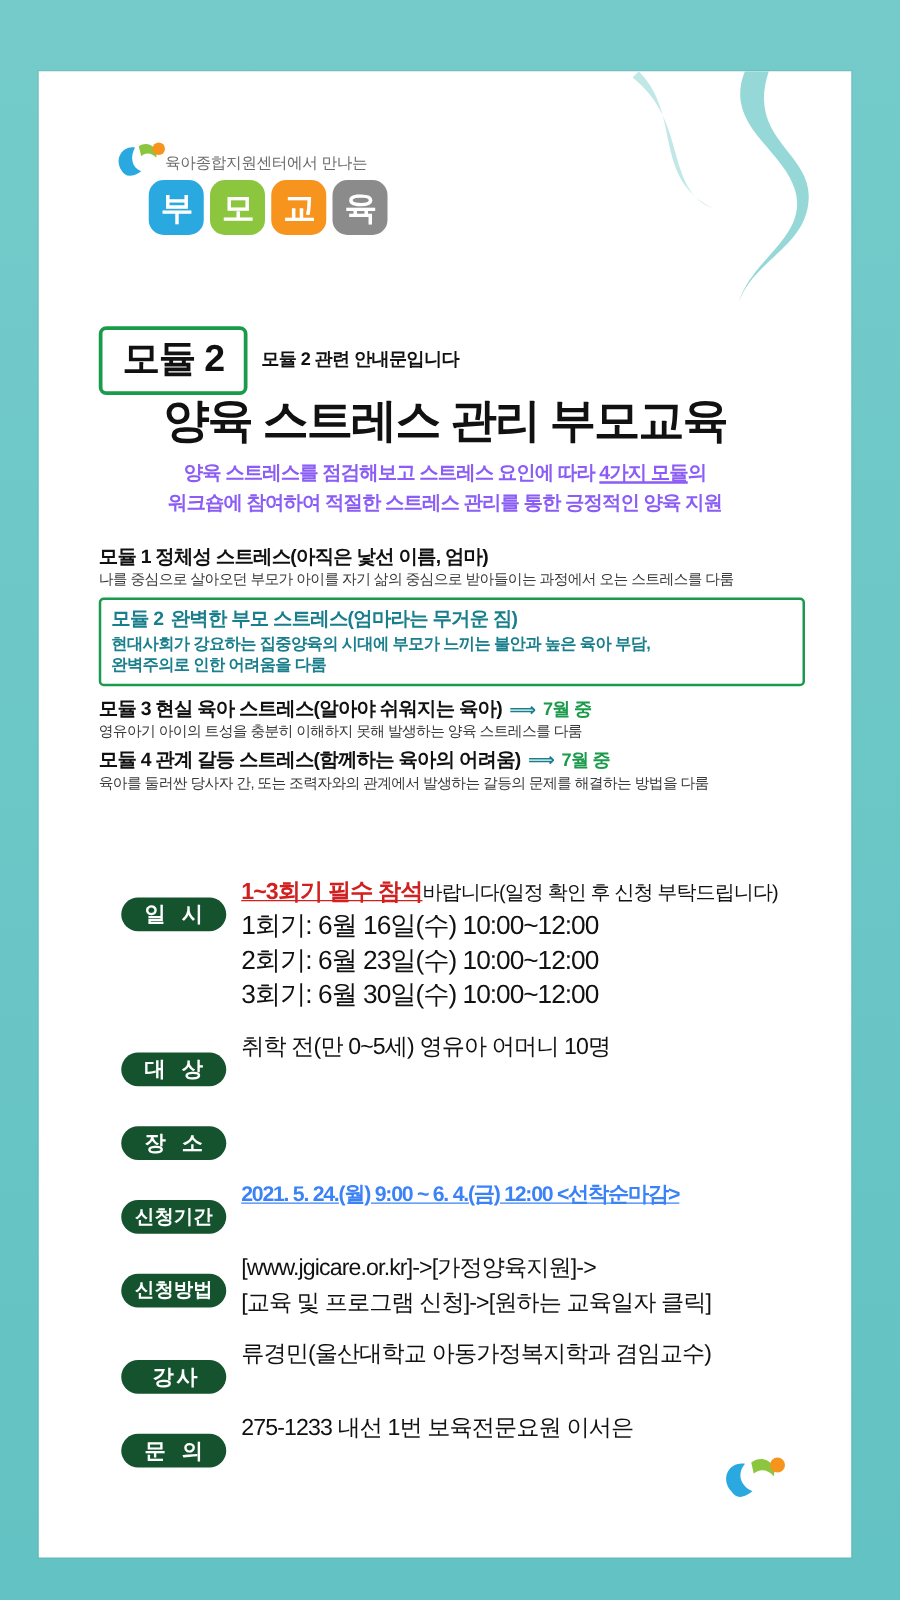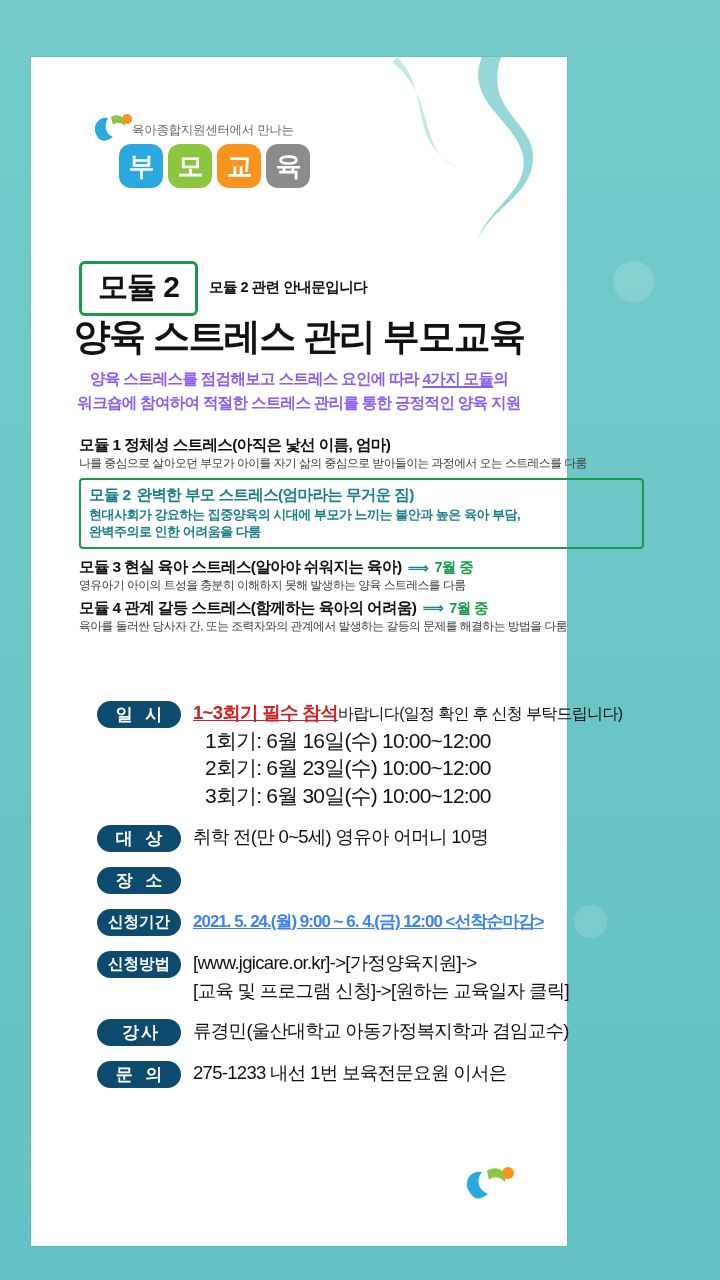--- a/index.html
+++ b/index.html
@@ -18,21 +18,21 @@
       radial-gradient(circle at 62% 8%, rgba(255,255,255,.12) 0 16px, transparent 17px),
       radial-gradient(circle at 88% 22%, rgba(255,255,255,.15) 0 20px, transparent 21px),
       radial-gradient(circle at 12% 52%, rgba(255,255,255,.12) 0 22px, transparent 23px),
       radial-gradient(circle at 48% 62%, rgba(255,255,255,.10) 0 18px, transparent 19px),
       radial-gradient(circle at 82% 72%, rgba(255,255,255,.13) 0 16px, transparent 17px),
       radial-gradient(circle at 22% 88%, rgba(255,255,255,.14) 0 20px, transparent 21px),
       radial-gradient(circle at 68% 94%, rgba(255,255,255,.11) 0 18px, transparent 19px),
       linear-gradient(#74cbca,#63c2c3);
   }
   .card{
-    position:absolute;left:31px;top:57px;width:536px;height:1189px;
+    position:absolute;left:31px;top:57px;width:650px;height:1189px;
     background:#fff;
     box-shadow:0 0 0 1px rgba(0,0,0,.05);
   }
   
   .swoosh{
     position:absolute;right:0;top:0;width:230px;height:230px;overflow:hidden;pointer-events:none;
   }
   
   .logo-wrap{position:absolute;left:60px;top:55px;}
   .logo-sub{
@@ -82,29 +82,29 @@
   .mod-box{
     border:2.5px solid #1a9a4b;border-radius:4px;padding:5px 8px 6px;margin:6px 0 8px;
   }
   .mod-box .mod-h{color:#1a7f8c;}
   .mod-box .mod-d{color:#1a7f8c;font-size:13px;font-weight:bold;}
 
   
   .info{position:absolute;left:66px;top:642px;width:600px;}
   .row{display:flex;align-items:flex-start;margin-bottom:13px;}
   .pill{
-    flex:0 0 auto;width:84px;height:27px;border-radius:14px;background:#0c4a6e;
+    flex:0 0 auto;width:84px;height:27px;border-radius:14px;background:#14532d;
     color:#fff;font-size:17px;font-weight:bold;letter-spacing:4px;
     display:flex;align-items:center;justify-content:center;text-indent:4px;
-    margin-top:2px;
+    margin-top:19px;
   }
   .val{margin-left:12px;font-size:18.5px;color:#111;letter-spacing:-.7px;line-height:1.5;}
   .val .em-red{color:#d02020;font-weight:bold;text-decoration:underline;}
   .val .small{font-size:16px;}
-  .sched{font-size:21px;line-height:1.32;letter-spacing:-.8px;margin-left:12px;}
+  .sched{font-size:21px;line-height:1.32;letter-spacing:-.8px;}
   .green-u{color:#3b82f6;text-decoration:underline;font-weight:bold;letter-spacing:-1px;}
 
   
   .footer{
     position:absolute;right:48px;bottom:38px;display:flex;align-items:center;gap:10px;
   }
   .footer-txt{text-align:left;}
   .footer-ko{font-size:20px;font-weight:bold;color:#1a7f8c;letter-spacing:-1px;}
   .footer-en{font-size:8.5px;font-weight:bold;color:#1a7f8c;letter-spacing:.2px;}
 </style>

